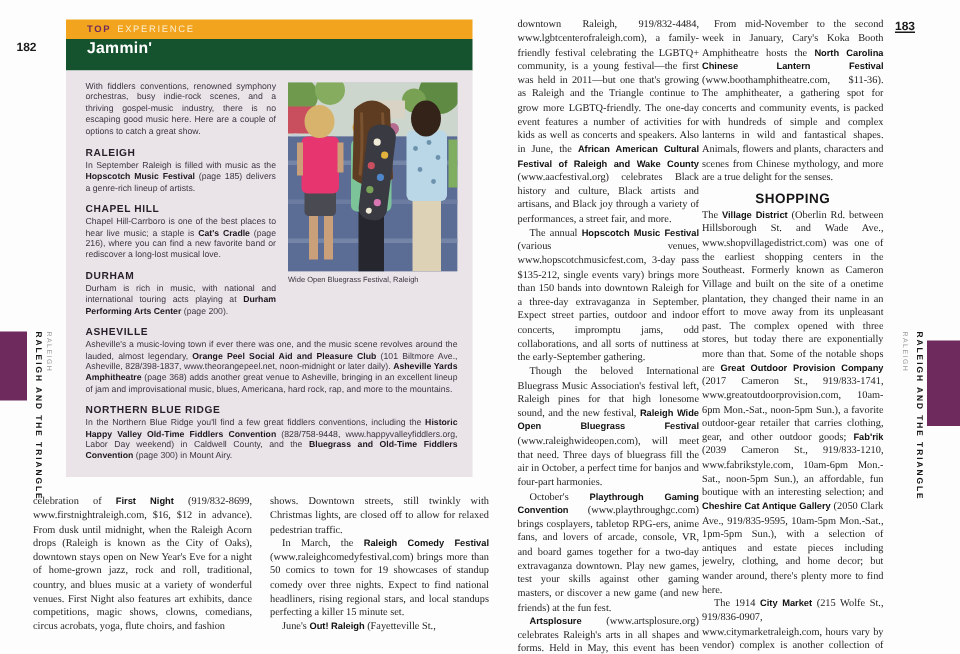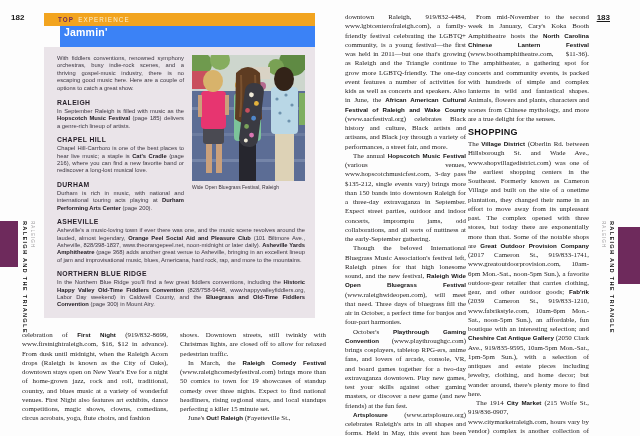--- a/index.html
+++ b/index.html
@@ -1,40 +1,40 @@
 <!DOCTYPE html>
 <html><head>
 <meta charset="utf-8">
 <style>
   html,body{margin:0;padding:0;background:#ffffff;}
   #page{position:relative;width:640px;height:436px;background:#fdfdfd;overflow:hidden;
         font-family:"Liberation Serif",serif;color:#1d1a1b;
         -webkit-font-smoothing:antialiased;}
   .pnum{position:absolute;top:13px;font:bold 8px "Liberation Sans",sans-serif;color:#1a1a1a;}
-  #pnum-left{left:11px;} #pnum-right{right:30px;text-decoration:underline;}
+  #pnum-left{left:11px;margin-top:14px;} #pnum-right{right:30px;text-decoration:underline;}
 
   
   .tab{position:absolute;background:#6E2A5C;}
   #tab-left{left:0;top:221px;width:18px;height:46px;}
   #tab-right{right:0;top:227px;width:22px;height:57px;}
   .vtext{position:absolute;writing-mode:vertical-rl;white-space:nowrap;
          font-family:"Liberation Sans",sans-serif;}
   .vmain{font-weight:bold;font-size:5.6px;letter-spacing:1.3px;color:#141414;}
   .vsub{font-size:4.6px;letter-spacing:1px;color:#9c9a9c;}
   #vmain-left{left:22px;top:221px;} #vsub-left{left:30px;top:221px;}
   #vmain-right{right:25px;top:221px;} #vsub-right{right:34px;top:221px;}
 
   
   #feature-box{position:absolute;left:44px;top:13px;width:271px;}
   #kicker{height:13px;background:#F2A41F;display:flex;align-items:center;padding-left:14px;
           font-family:"Liberation Sans",sans-serif;font-size:6.3px;letter-spacing:1.1px;}
   #kicker .kb{font-weight:bold;color:#6E2A5C;margin-right:4px;}
   #kicker .kr{color:#FBEFD0;}
-  #feature-title{height:21px;background:#3b82f6;color:#ffffff;line-height:21px;padding-left:4px;
-          font:bold 10.5px "Liberation Sans",sans-serif;letter-spacing:.2px;margin-left:16px;}
+  #feature-title{height:21px;background:#14532d;color:#ffffff;line-height:21px;padding-left:14px;
+          font:bold 10.5px "Liberation Sans",sans-serif;letter-spacing:.2px;}
   #boxbody{background:#EAE4E9;padding:8px 10px 9px 13px;height:254px;overflow:hidden;}
   .boxrow{display:flex;gap:8px;}
   .boxcol{width:137px;}
   .photo-wrap{width:113px;flex:none;}
   .boxp{margin:0;font-family:"Liberation Sans",sans-serif;font-size:5.8px;line-height:7.4px;
         text-align:justify;color:#3b3540;}
   .boxh{margin:6px 0 2px 0;font:bold 6.8px "Liberation Sans",sans-serif;letter-spacing:.4px;color:#261f29;}
   .boxh.first{margin-top:7px;}
   .boxp .bld{font-weight:bold;color:#1d181f;}
   .caption{margin-top:3px;font-family:"Liberation Sans",sans-serif;font-size:5px;color:#39343d;}
@@ -43,21 +43,21 @@
   
   .serifcol{position:absolute;text-align:justify;font-size:6.9px;line-height:9.25px;color:#1d1a1b;}
   .serifcol p{margin:0;}
   .serifcol p.ind{text-indent:8px;}
   .serifcol .bld{font-family:"Liberation Sans",sans-serif;font-weight:bold;font-size:6.2px;color:#121112;}
   #bl-col1{left:22px;top:330px;width:146px;height:106px;overflow:hidden;}
   #bl-col2{left:180px;top:330px;width:146px;height:106px;overflow:hidden;}
   #r-col1{left:345px;top:12px;width:121px;height:424px;overflow:hidden;}
   #r-col2{left:468px;top:12px;width:121px;height:424px;overflow:hidden;}
   .secthead{font:bold 9px "Liberation Sans",sans-serif;letter-spacing:.3px;color:#141214;
-            margin:4px 0 2px 0 !important;text-align:left;}
+            margin:4px 0 2px 0 !important;text-align:center;}
 </style>
 </head>
 <body>
 
 <div id="page">
 
   <div class="pnum" id="pnum-left">182</div>
   <div class="pnum" id="pnum-right">183</div>
 
   <div class="tab" id="tab-left"></div>

